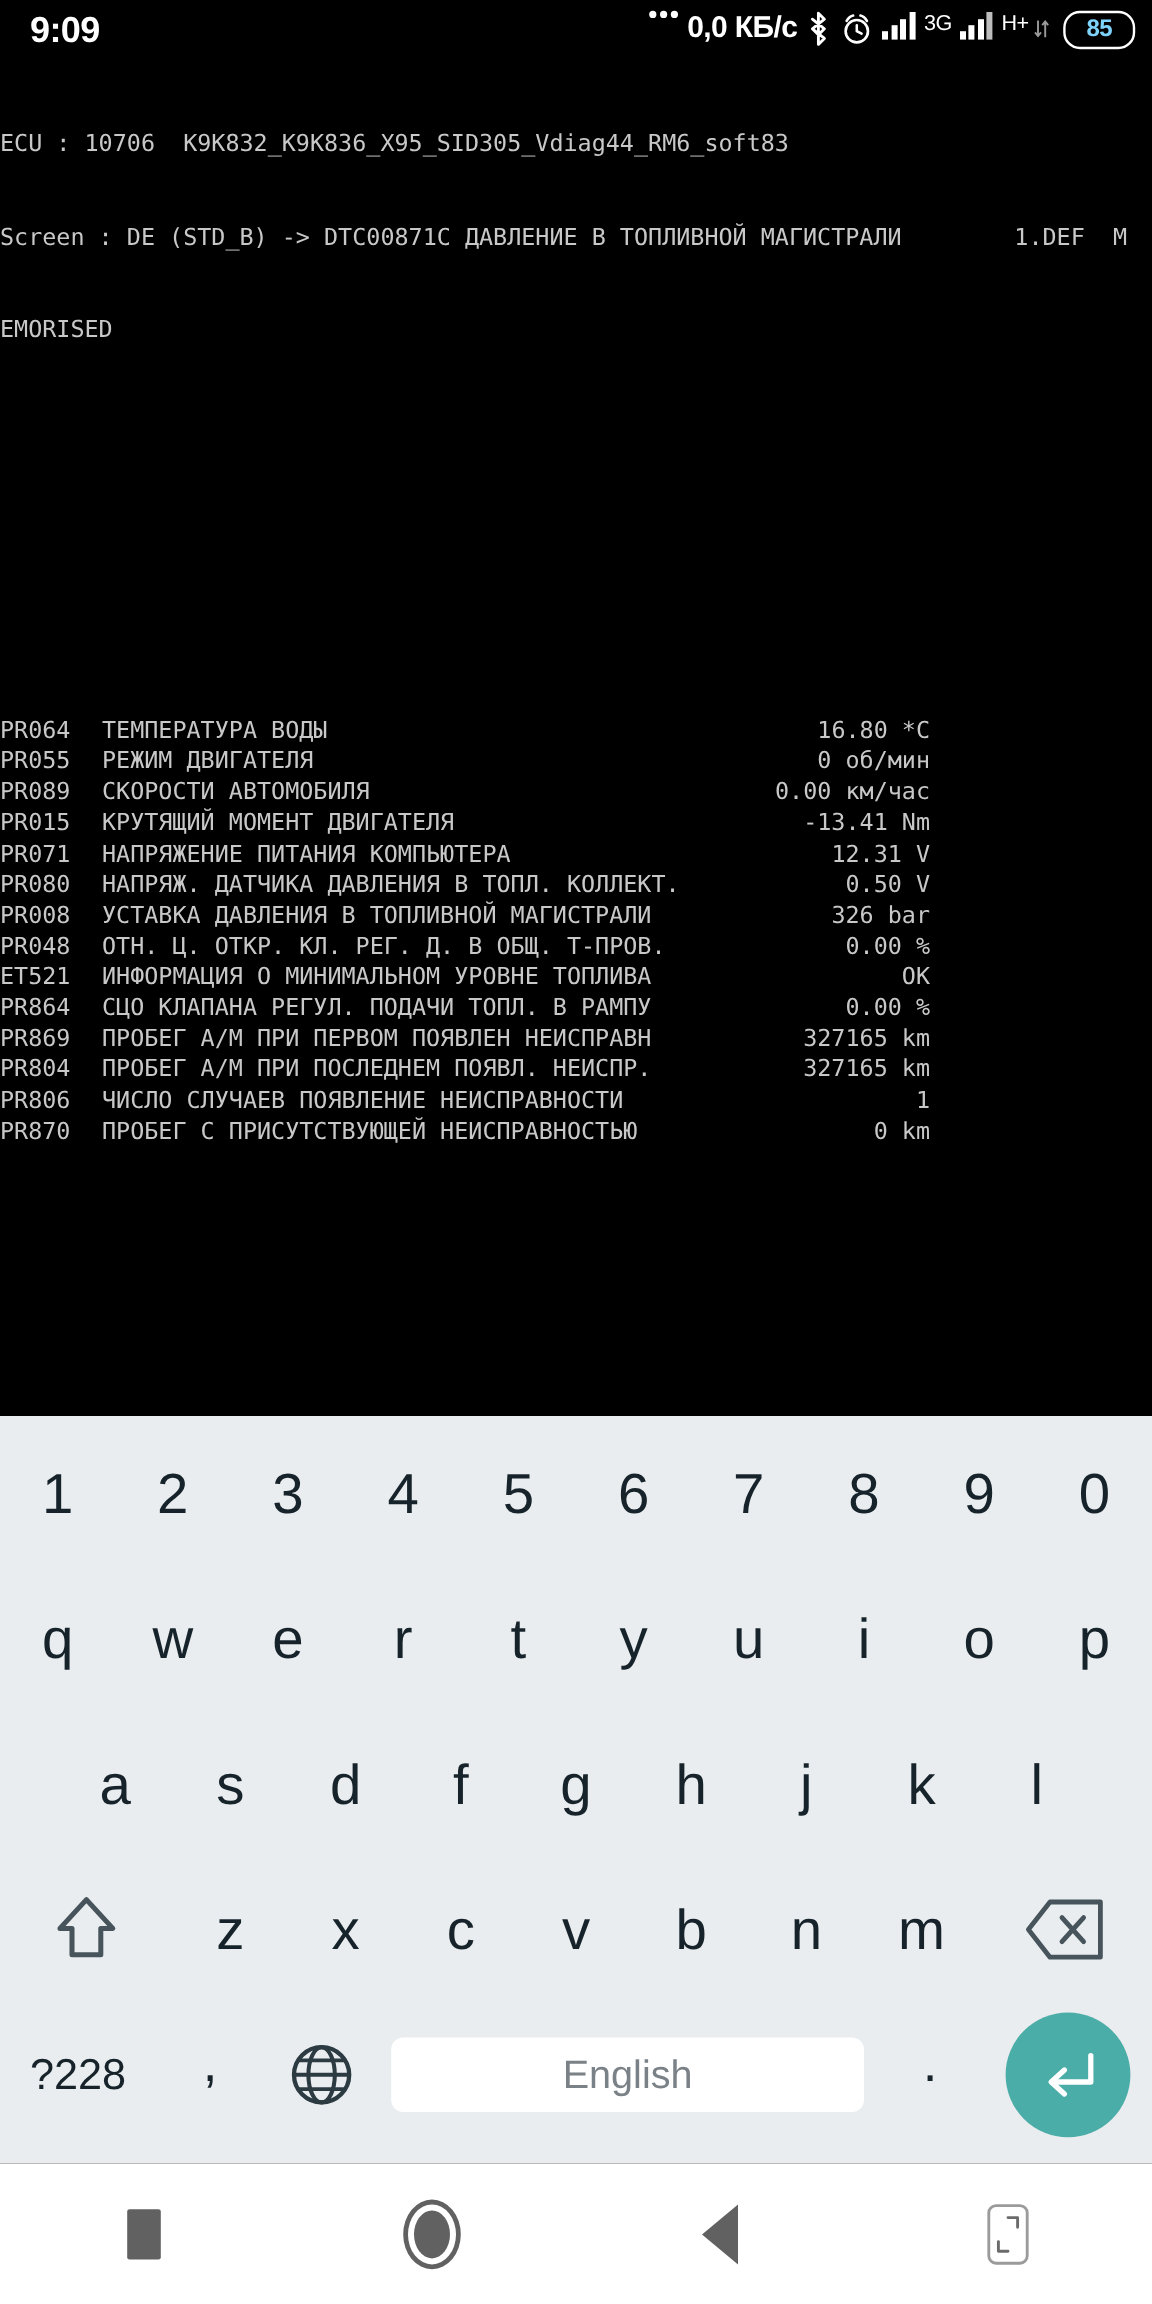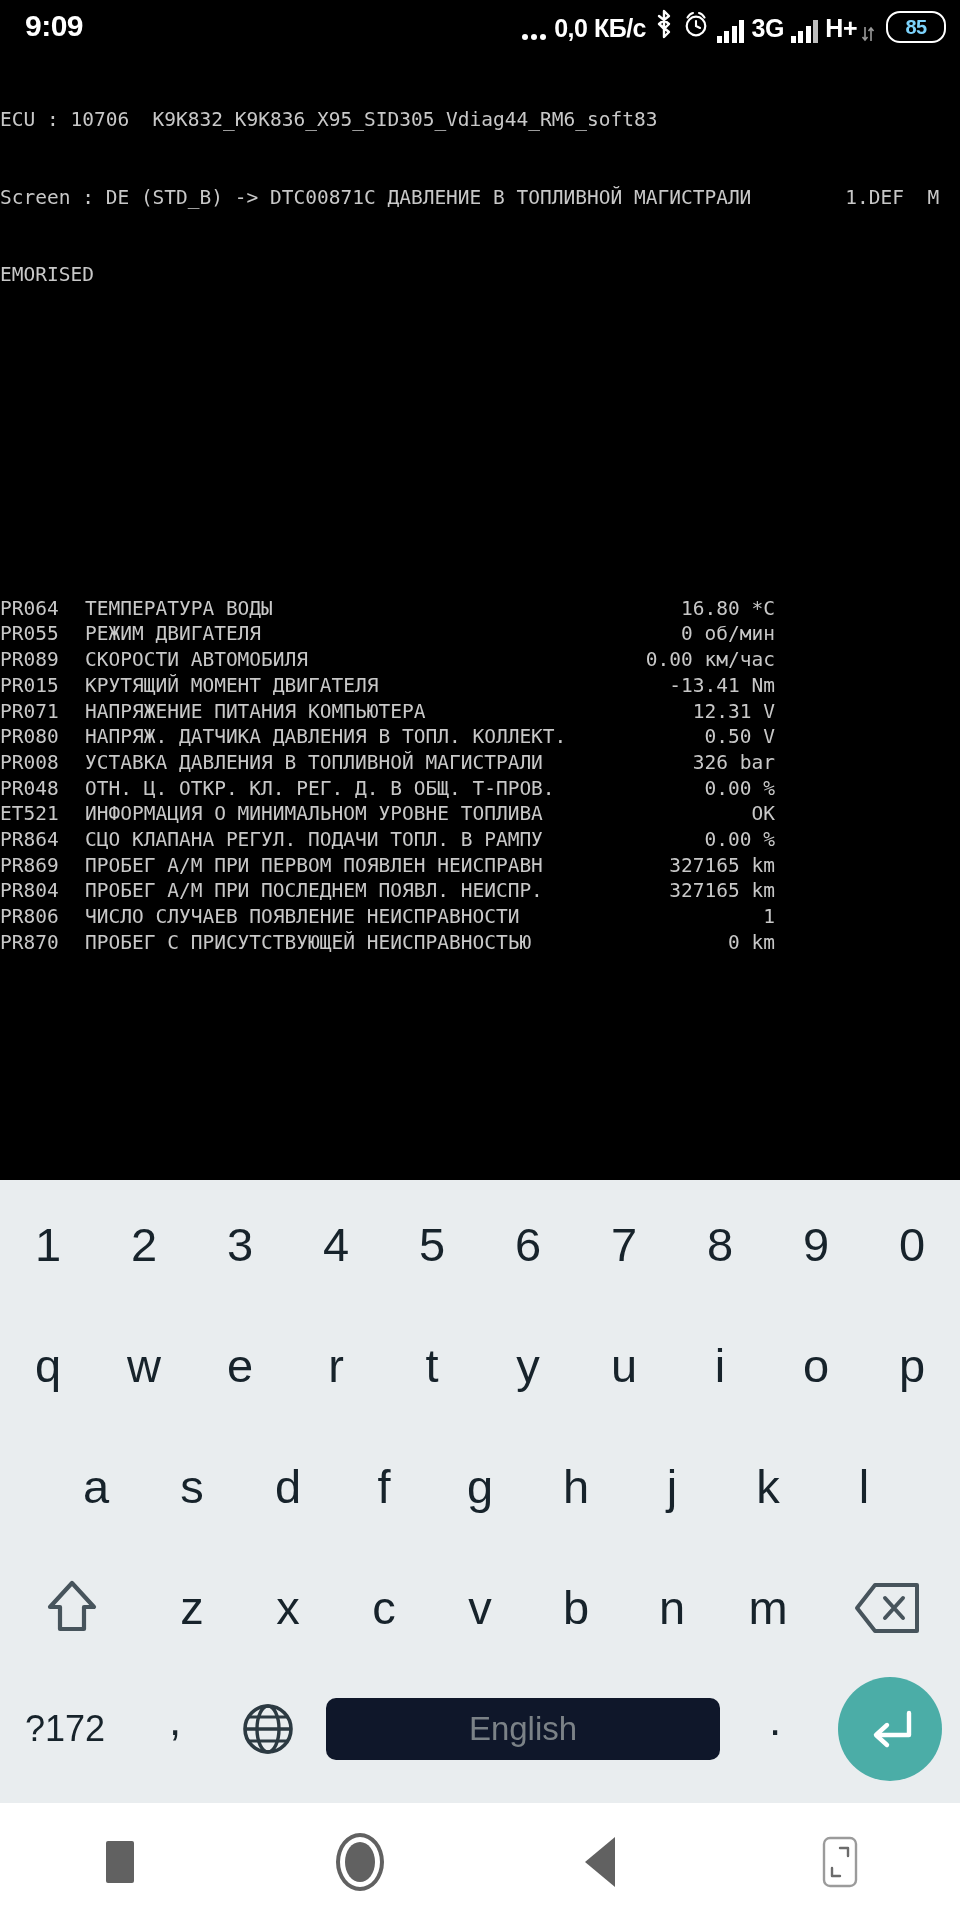--- a/index.html
+++ b/index.html
@@ -35,21 +35,21 @@
     margin-left: 25px;
     font-size: 30px;
     font-weight: bold;
     letter-spacing: -0.5px;
     font-family: "Liberation Sans", sans-serif;
   }
   #status-right {
     margin-left: auto;
     margin-right: 14px;
     display: flex;
-    align-items: flex-end;
+    align-items: flex-start;
     gap: 7px;
   }
   .net-dots {
     display: flex;
     align-items: flex-end;
     gap: 3px;
     margin-right: 1px;
     padding-bottom: 3px;
   }
   .net-dots i {
@@ -73,22 +73,22 @@
     display: block;
     width: 5px;
     background: #fff;
   }
   .sig-bars i:nth-child(1) { height: 7px; }
   .sig-bars i:nth-child(2) { height: 12px; }
   .sig-bars i:nth-child(3) { height: 17px; }
   .sig-bars i:nth-child(4) { height: 23px; }
   .sig-bars.dim i:nth-child(4) { background: #bdbdbd; }
   .net-type {
-    font-size: 25px;
-    font-weight: bold;
+    font-size: 18px;
+    font-weight: normal;
     letter-spacing: -0.5px;
   }
   #data-arrows {
     display: flex;
     flex-direction: column;
     line-height: 7px;
     font-size: 12px;
     margin-left: -3px;
     margin-top: 6px;
   }
@@ -198,21 +198,21 @@
   }
   #key-globe {
     flex: 0 0 96px;
     display: flex; align-items: center; justify-content: center;
     height: 121px;
   }
   #key-space {
     flex: 1 1 auto;
     height: 62px;
     margin: 4px 10px;
-    background: #0f172a;
+    background: #ffffff;
     border-radius: 10px;
     display: flex;
     align-items: center;
     justify-content: center;
     color: #7b8287;
     font-size: 33px;
   }
   #key-period {
     flex: 0 0 90px;
     display: flex; align-items: center; justify-content: center;
@@ -403,21 +403,21 @@
       <div class="kb-key">m</div>
       <div class="kb-key kb-wide" id="key-backspace">
         <svg width="70" height="54" viewBox="0 0 70 54">
           <path d="M22 4 L64 4 L64 50 L22 50 L4 27 Z" fill="none" stroke="#47545c" stroke-width="4" stroke-linejoin="round"></path>
           <path d="M32 17 L50 37 M50 17 L32 37" stroke="#47545c" stroke-width="4" stroke-linecap="round"></path>
         </svg>
       </div>
     </div>
 
     <div id="row-bottom">
-      <div id="key-sym">?172</div>
+      <div id="key-sym">?228</div>
       <div id="key-comma">,</div>
       <div id="key-globe">
         <svg width="56" height="56" viewBox="0 0 56 56">
           <circle cx="28" cy="28" r="23" fill="none" stroke="#2c3a42" stroke-width="3.6"></circle>
           <ellipse cx="28" cy="28" rx="11" ry="23" fill="none" stroke="#2c3a42" stroke-width="3.4"></ellipse>
           <line x1="5" y1="28" x2="51" y2="28" stroke="#2c3a42" stroke-width="3.4"></line>
           <line x1="9" y1="16" x2="47" y2="16" stroke="#2c3a42" stroke-width="3.2"></line>
           <line x1="9" y1="40" x2="47" y2="40" stroke="#2c3a42" stroke-width="3.2"></line>
         </svg>
       </div>

